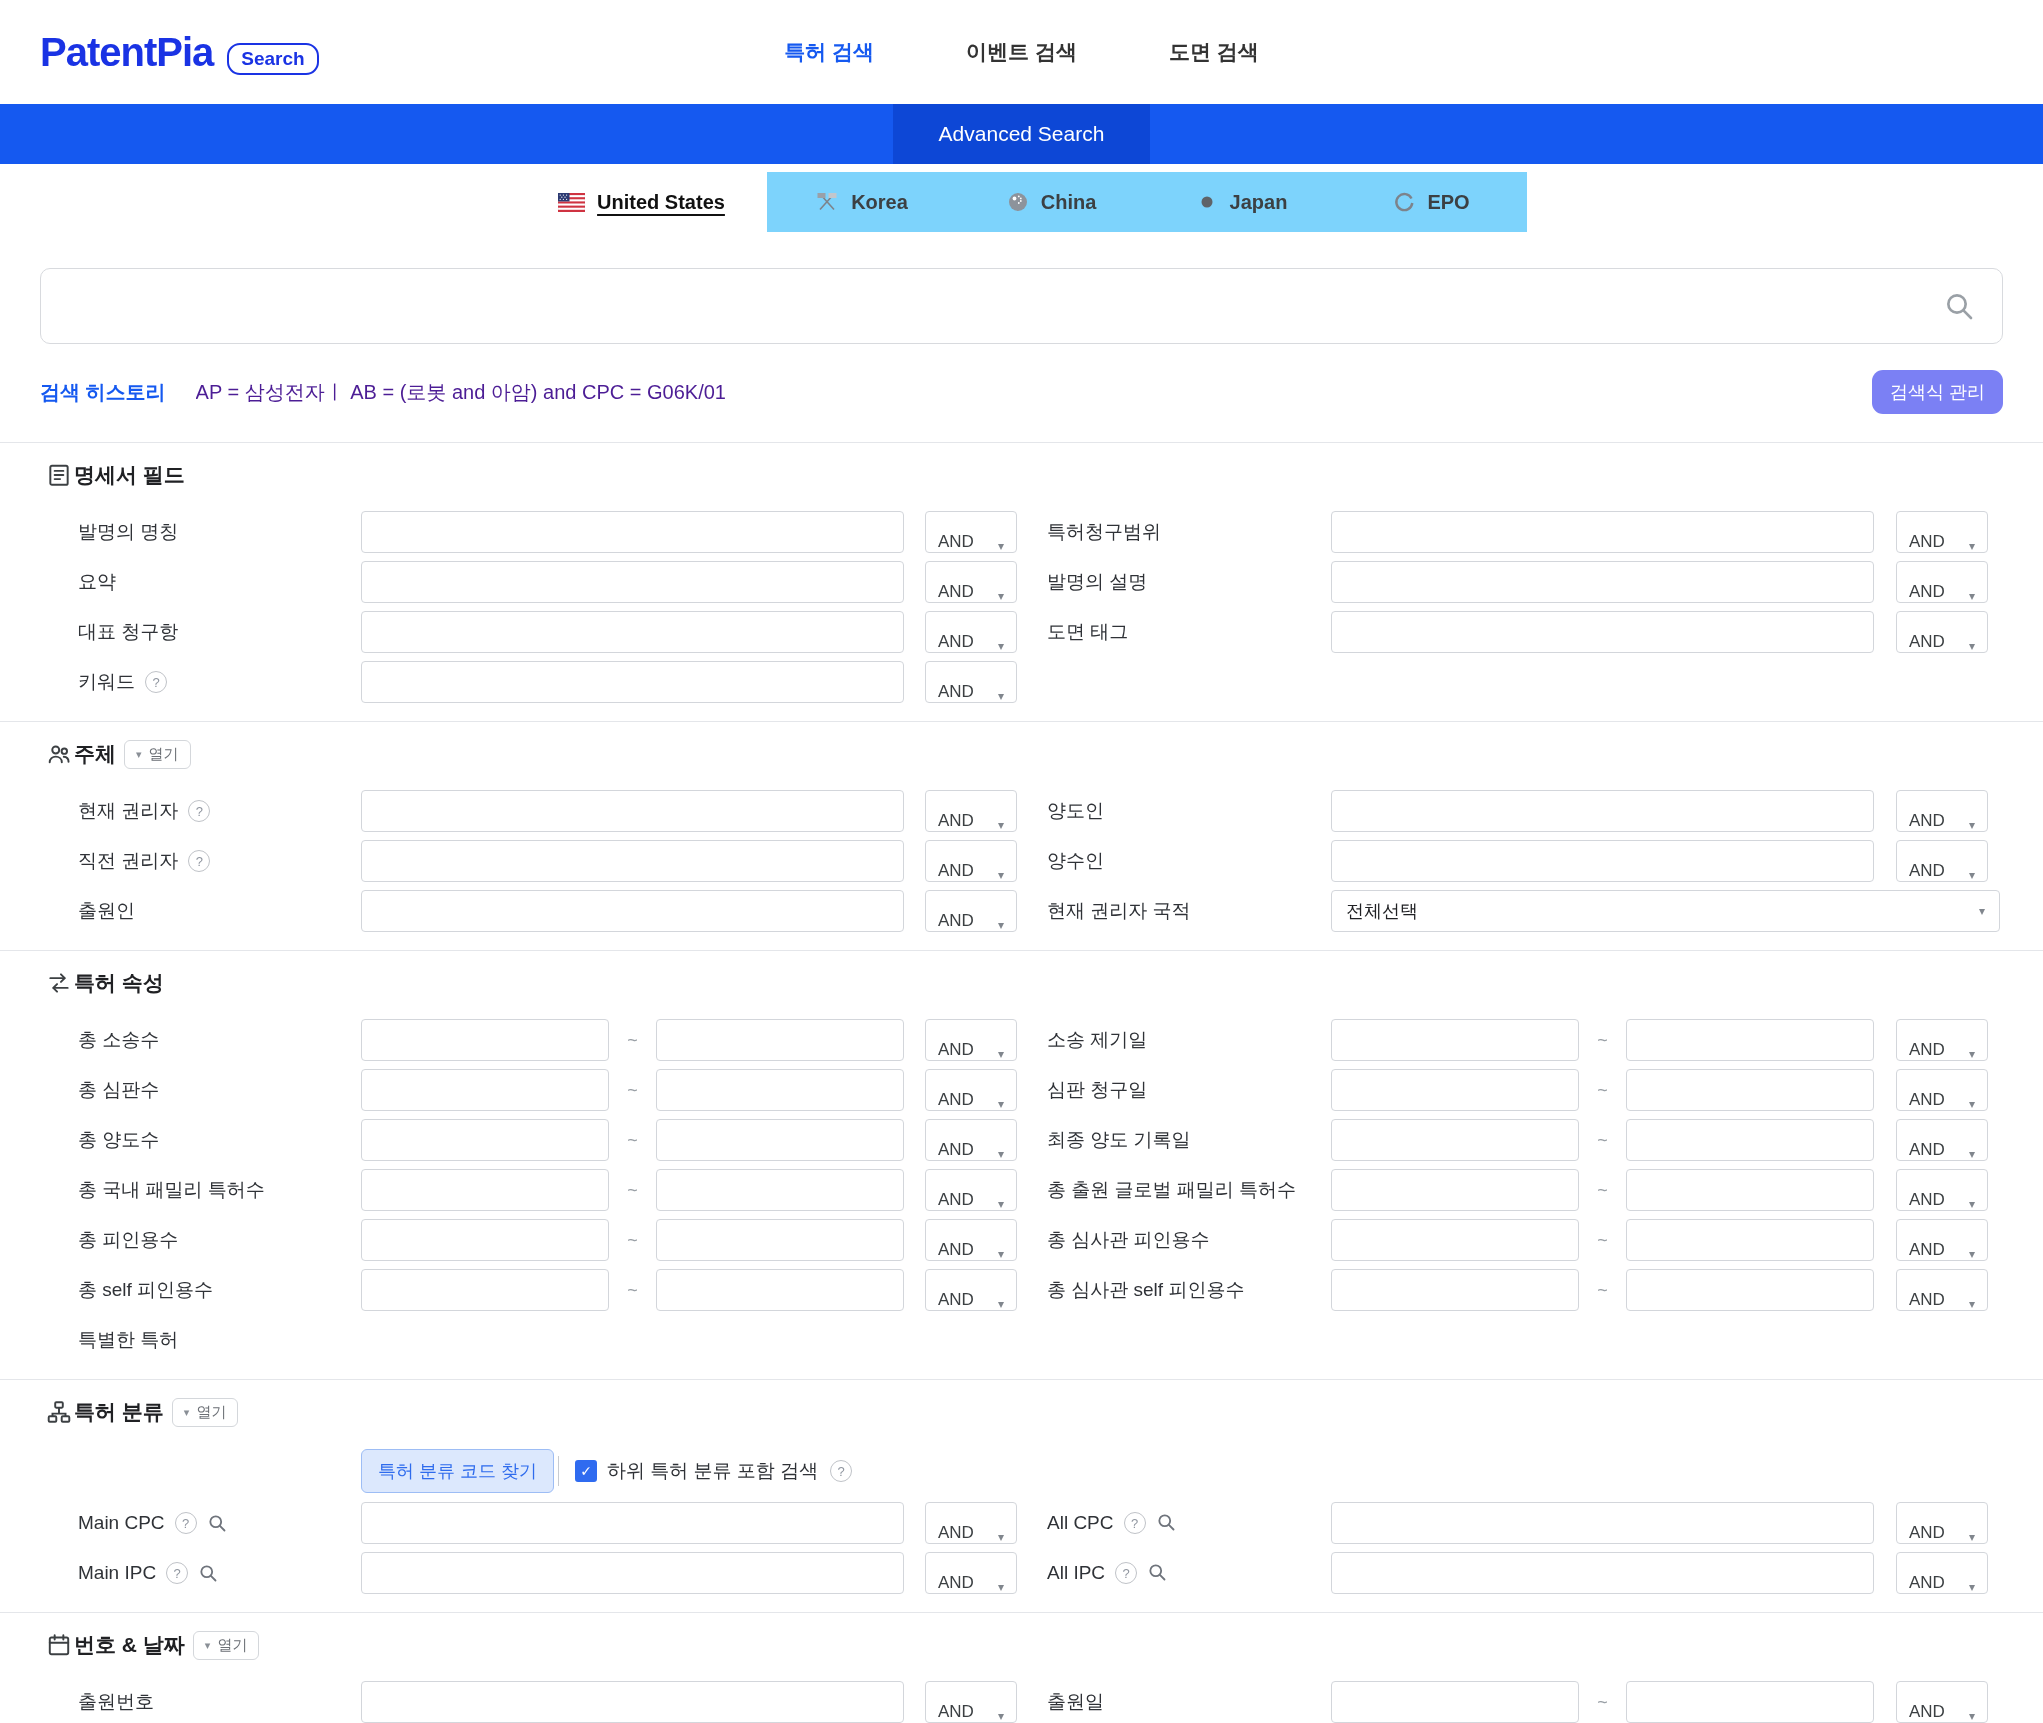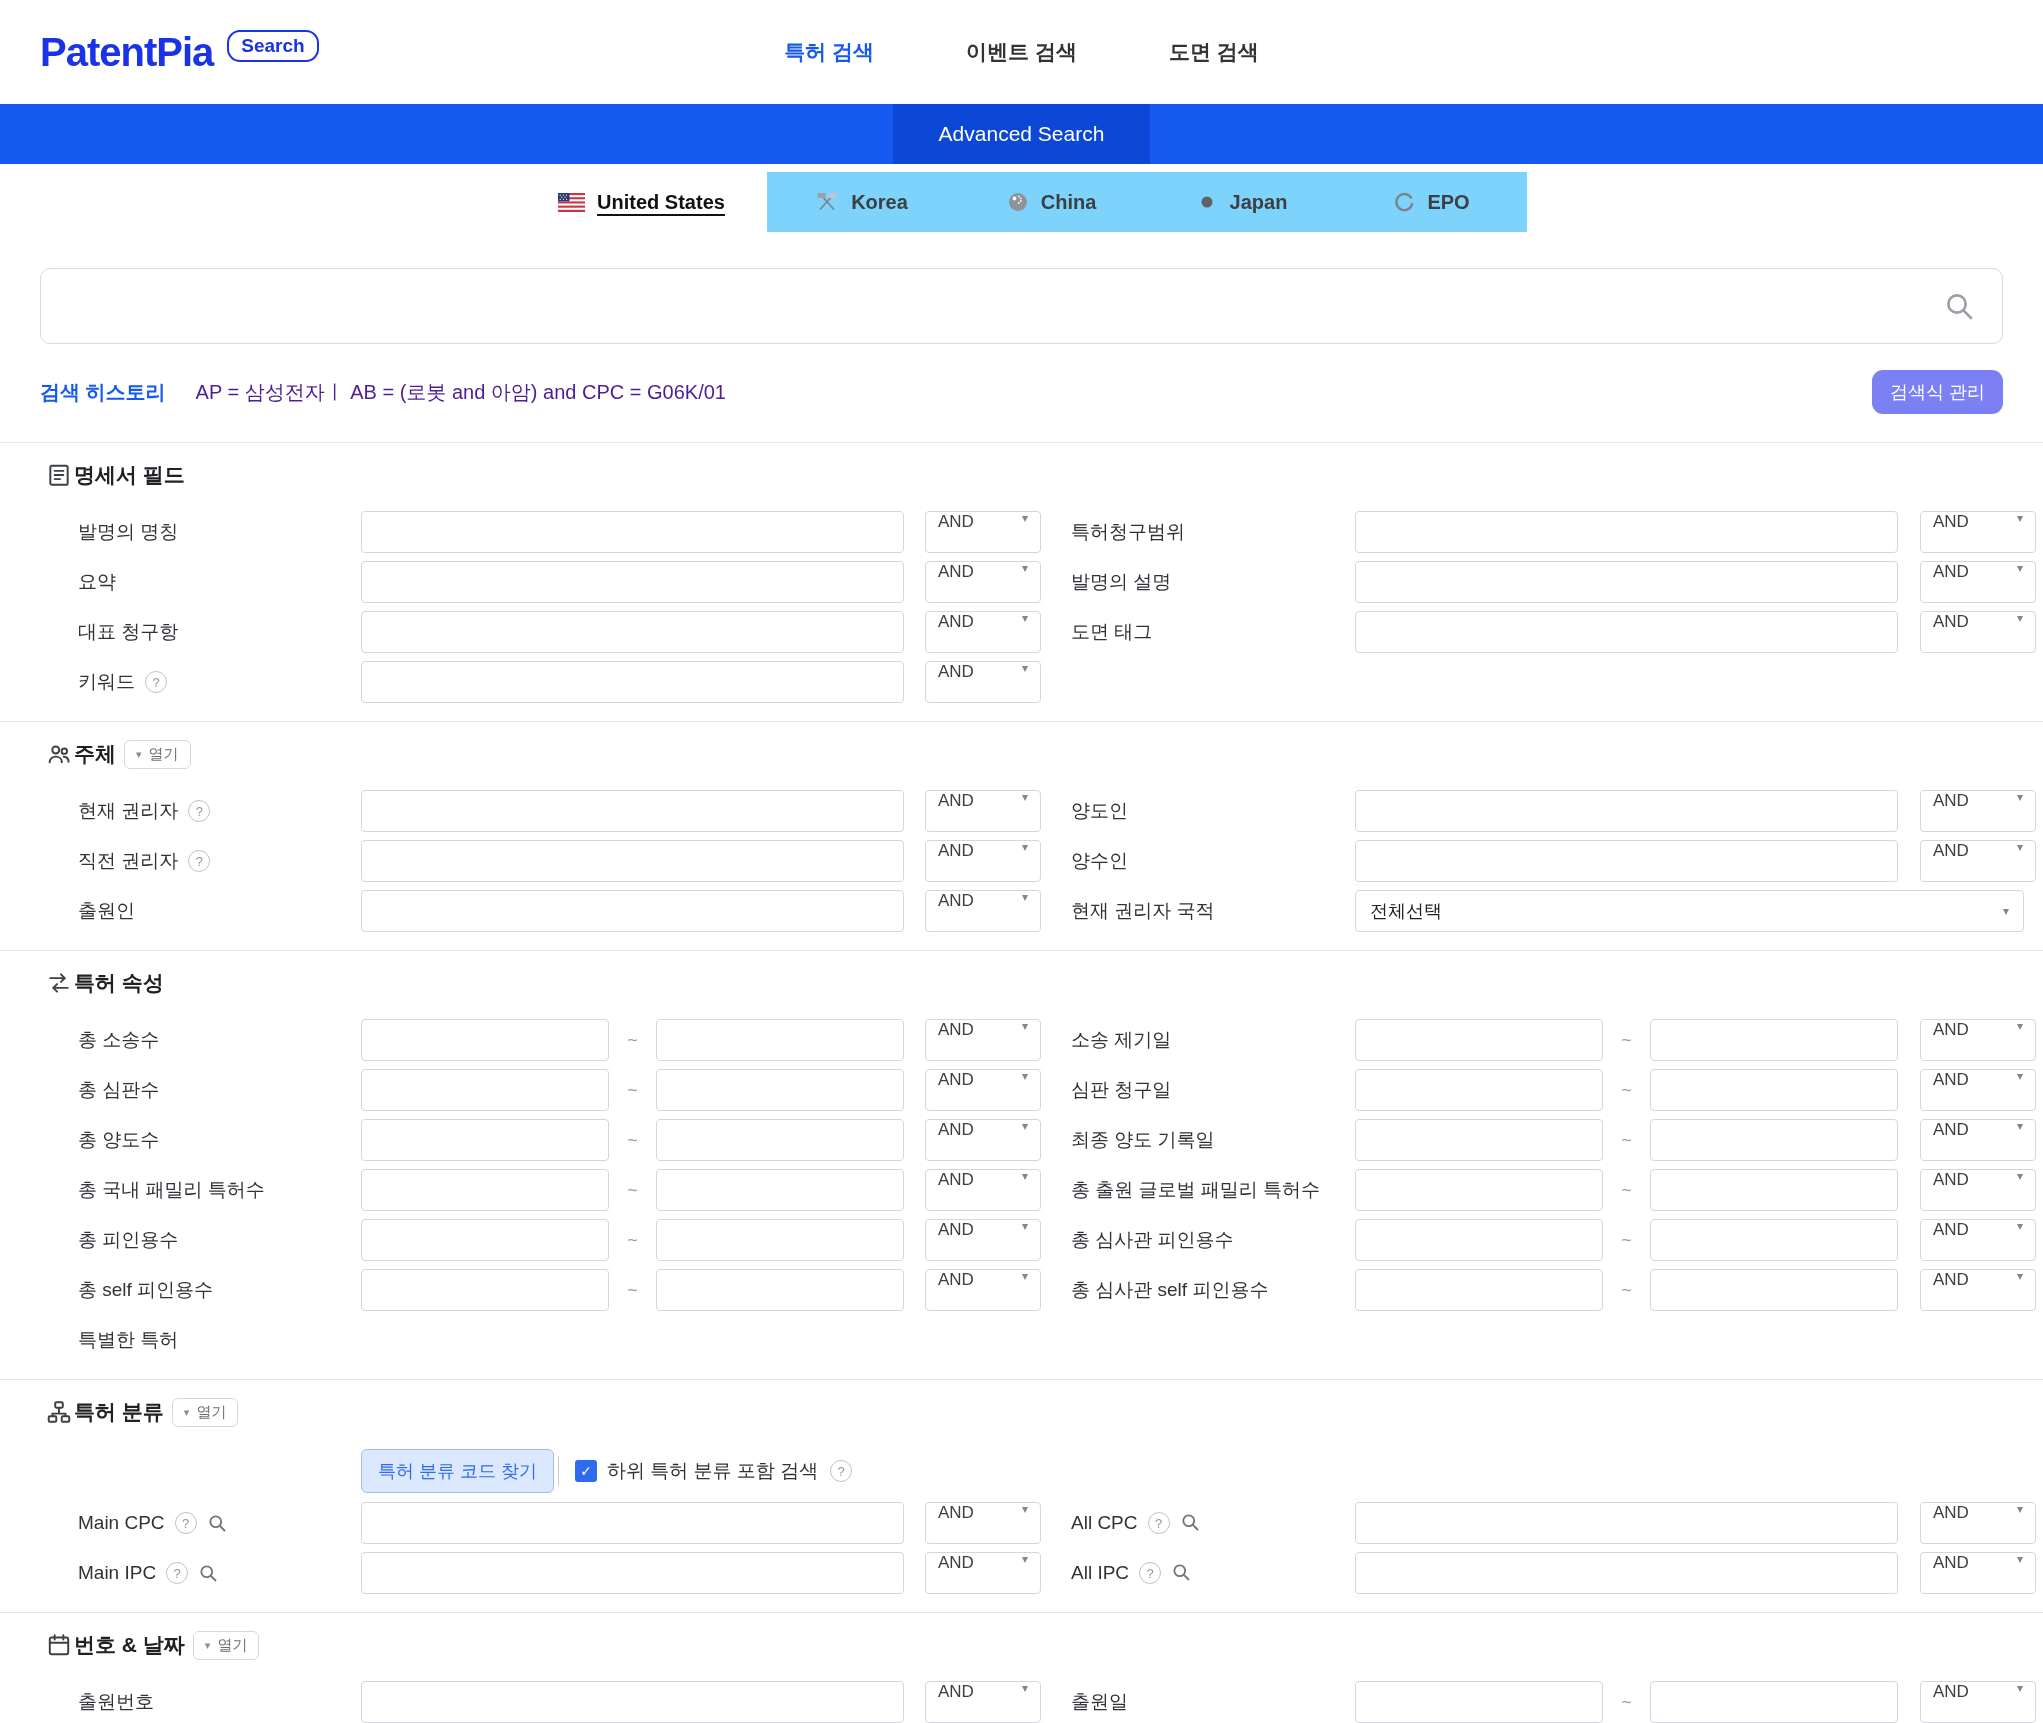--- a/index.html
+++ b/index.html
@@ -13,21 +13,21 @@
     --divider:#e4e6ea;
     --border:#d3d6db;
   }
   *{box-sizing:border-box;}
   html,body{margin:0;padding:0;width:2043px;height:1723px;overflow:hidden;background:#fff;
     font-family:"Liberation Sans","DejaVu Sans",sans-serif;color:#2f3237;}
   .page{width:2043px;height:1723px;overflow:hidden;position:relative;background:#fff;}
 
   
   .header{height:104px;display:flex;align-items:center;padding:0 40px;position:relative;background:#fff;}
-  .brand{display:flex;align-items:flex-start;cursor:pointer;}
+  .brand{display:flex;align-items:flex-end;cursor:pointer;}
   .logo{font-size:40px;font-weight:800;color:var(--logo);letter-spacing:-1px;}
   .logo-badge{margin-left:14px;border:2px solid var(--logo);color:var(--logo);border-radius:13px;
     padding:3px 12px;font-size:19px;font-weight:600;}
   .nav{position:absolute;left:50%;transform:translateX(-50%);display:flex;gap:92px;}
   .nav-item{font-size:21px;font-weight:700;color:#333;cursor:pointer;white-space:nowrap;}
   .nav-item.active{color:var(--primary);}
 
   
   .adv-bar{height:60px;background:var(--primary);display:flex;justify-content:center;}
   .adv-tab{background:var(--advanced-tab);color:#fff;font-size:21px;display:flex;align-items:center;
@@ -67,22 +67,22 @@
 
   .form-row{display:flex;align-items:center;height:50px;padding-left:78px;}
   .flabel{width:283px;flex:none;display:flex;align-items:center;gap:10px;font-size:19px;color:#2f3237;}
   .rlabel{width:284px;flex:none;margin-left:30px;display:flex;align-items:flex-start;gap:10px;font-size:19px;color:#2f3237;}
   .fieldbox{width:543px;flex:none;display:flex;align-items:center;justify-content:space-between;}
   .text-input{height:42px;border:1px solid var(--border);border-radius:4px;font-size:18px;padding:0 12px;
     color:#333;outline:none;font-family:inherit;}
   .text-input.full{width:100%;}
   .fieldbox.range .text-input{width:248px;}
   .tilde{color:#9aa0a6;font-size:18px;text-align:center;flex:1;}
-  .and-select{width:116px;height:42px;flex:none;margin-left:21px;border:1px solid var(--border);border-radius:4px;
-    display:flex;align-items:flex-start;justify-content:space-between;padding:0 12px;font-size:17px;color:#3c4043;
+  .and-select{width:92px;height:42px;flex:none;margin-left:21px;border:1px solid var(--border);border-radius:4px;
+    display:flex;align-items:flex-end;justify-content:space-between;padding:0 12px;font-size:17px;color:#3c4043;
     cursor:pointer;background:#fff;}
   .right-side .and-select{margin-left:22px;}
   .caret{color:#80868d;font-size:12px;line-height:1;}
   .wide-select{width:669px;height:42px;flex:none;border:1px solid var(--border);border-radius:4px;display:flex;
     align-items:center;justify-content:space-between;padding:0 14px;font-size:18px;color:#202124;cursor:pointer;background:#fff;}
 
   .help{width:22px;height:22px;flex:none;border-radius:50%;border:1px solid #c0c3c8;color:#9096a0;font-size:13px;
     display:inline-flex;align-items:center;justify-content:center;background:#fff;cursor:pointer;}
   .mini-search{color:#6f747c;display:inline-flex;cursor:pointer;}
 

